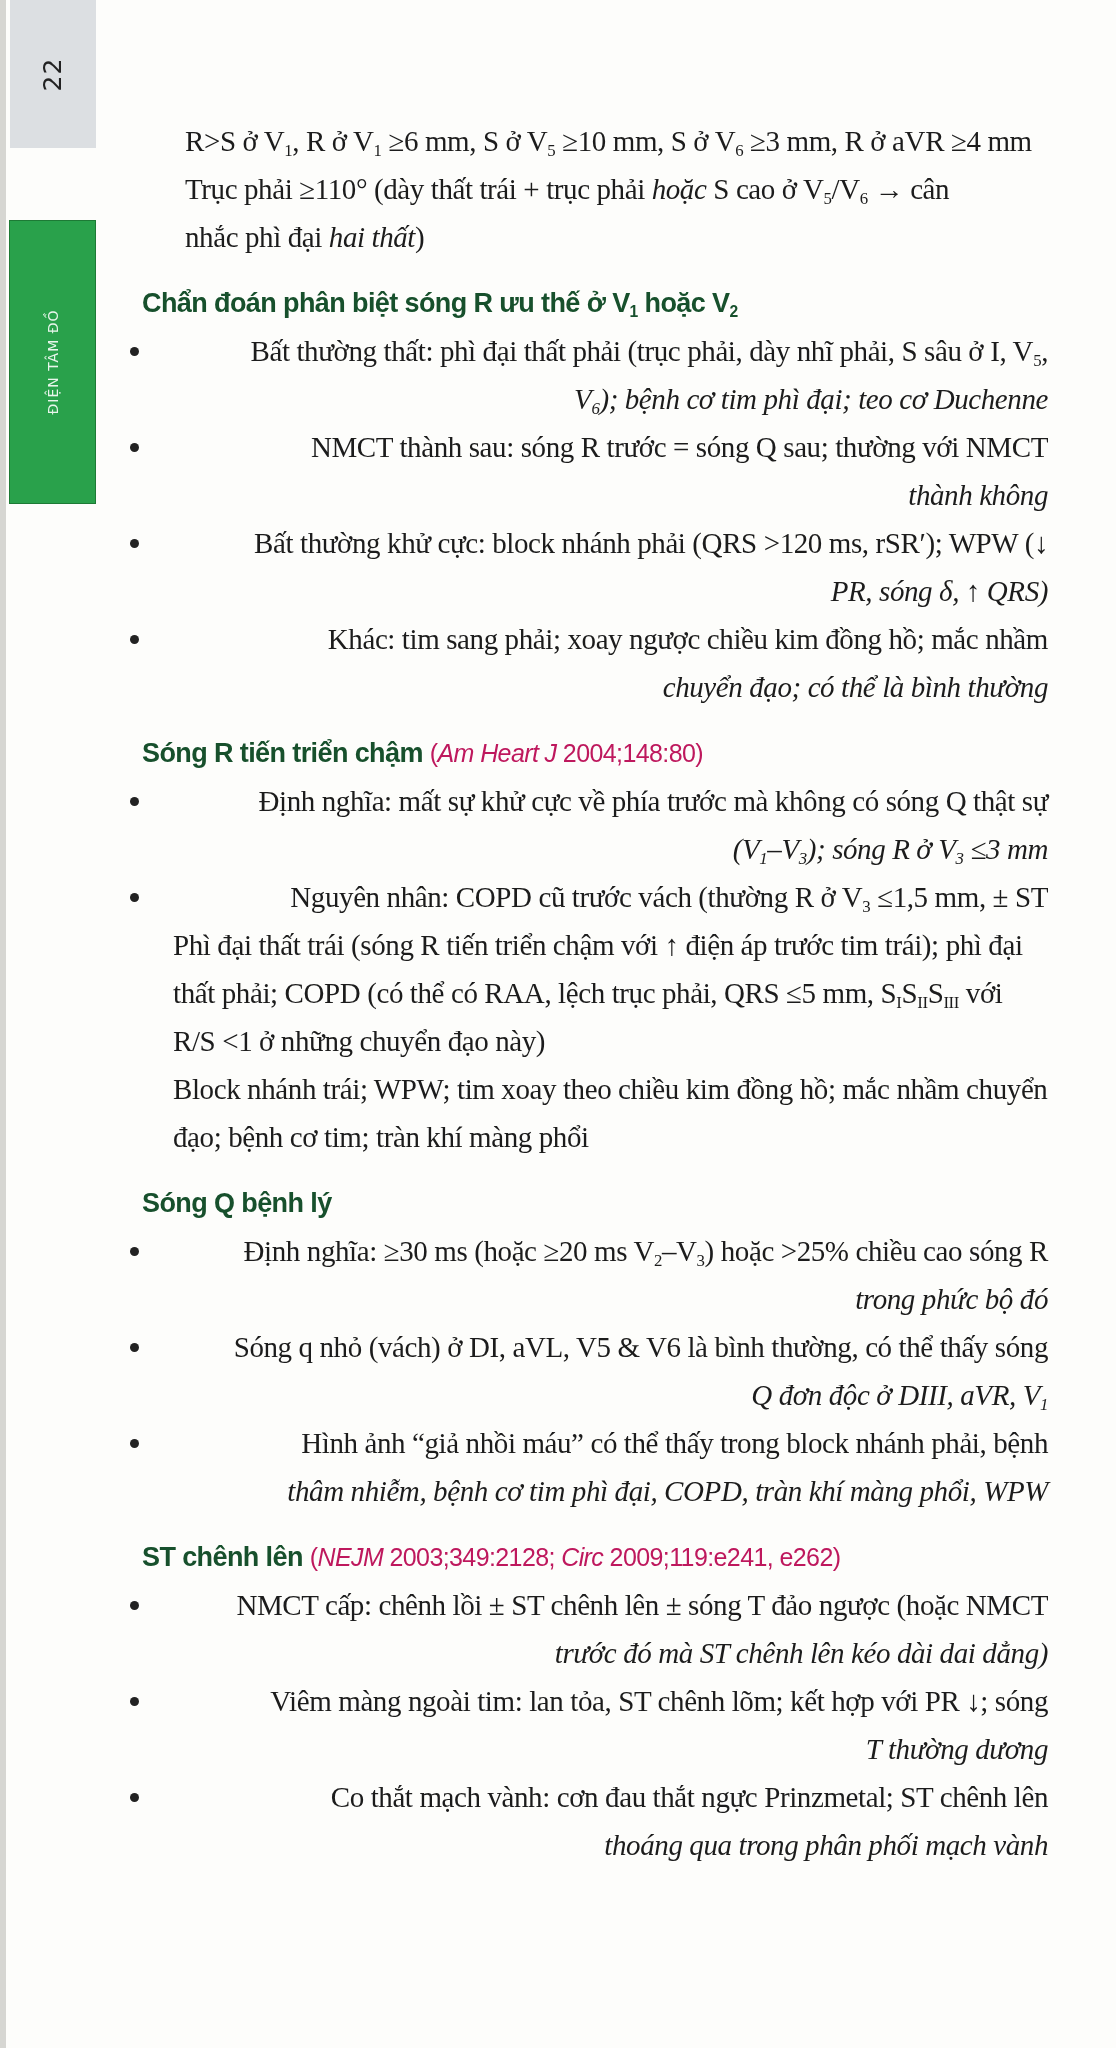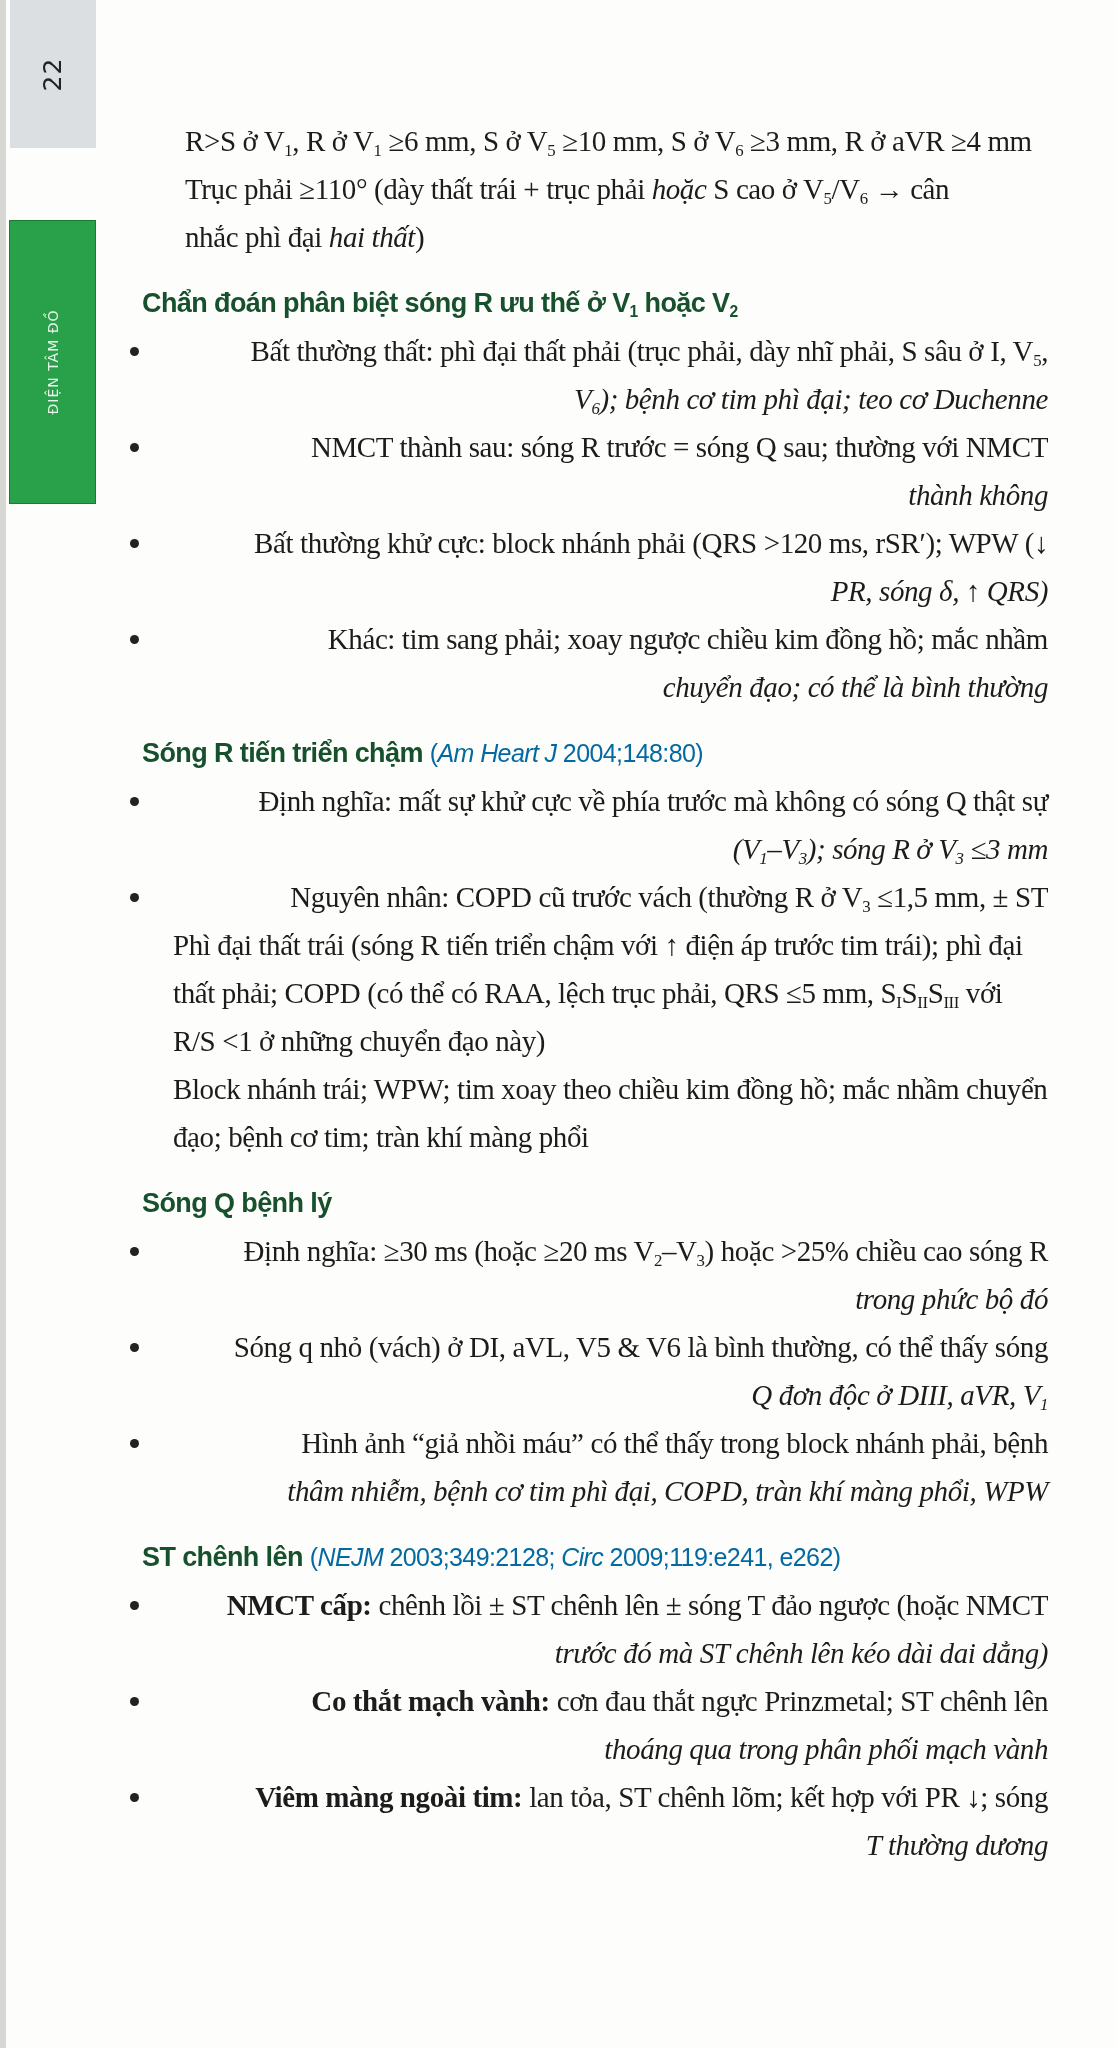--- a/index.html
+++ b/index.html
@@ -26,28 +26,28 @@
     font-family: "DejaVu Sans", sans-serif; font-size: 14px; color: #e9f6ec; letter-spacing: 1px;
   }
   .content { position: absolute; left: 128px; top: 117px; width: 920px; }
   .line { font-size: 29px; line-height: 48px; margin: 0; letter-spacing: -0.4px; }
   .indent1 { padding-left: 57px; }
   .indent3 { padding-left: 45px; }
   .heading {
     font-family: "Liberation Sans", "DejaVu Sans", sans-serif; font-weight: bold;
     color: #17502c; font-size: 27px; line-height: 40px; margin: 22px 0 4px 14px; letter-spacing: -0.6px;
   }
-  .heading .ref { font-weight: normal; color: #0369a1; font-size: 25px; }
+  .heading .ref { font-weight: normal; color: #be185d; font-size: 25px; }
   .heading .ref i { font-style: italic; }
   .bullet { position: relative; padding-left: 25px; text-align: right; }
   .bullet::before {
     content: ""; position: absolute; left: 2px; top: 20px; width: 9px; height: 9px; border-radius: 50%; background: #222;
   }
   .bullet .cont { display: block; font-style: italic; }
-  b { font-weight: bold; }
+  b { font-weight: normal; }
   sub { font-size: 0.58em; vertical-align: -0.32em; line-height: 0; }
 </style>
 </head>
 <body>
 
 <div class="edge"></div>
 
 <div class="page-tab">
   <span class="page-num">22</span>
 </div>
@@ -120,22 +120,22 @@
     </div>
   </div>
 
   <div class="section">
     <h2 class="heading"><span>ST chênh lên</span> <span class="ref">(<i>NEJM</i> 2003;349:2128; <i>Circ</i> 2009;119:e241, e262)</span></h2>
     <div class="line bullet">
       <b>NMCT cấp:</b><span> chênh lồi ± ST chênh lên ± sóng T đảo ngược (hoặc NMCT</span>
       <span class="cont">trước đó mà ST chênh lên kéo dài dai dẳng)</span>
     </div>
     <div class="line bullet">
+      <b>Viêm màng ngoài tim:</b><span> lan tỏa, ST chênh lõm; kết hợp với PR ↓; sóng</span>
+      <span class="cont">T thường dương</span>
+    </div>
+    <div class="line bullet">
       <b>Co thắt mạch vành:</b><span> cơn đau thắt ngực Prinzmetal; ST chênh lên</span>
       <span class="cont">thoáng qua trong phân phối mạch vành</span>
-    </div>
-    <div class="line bullet">
-      <b>Viêm màng ngoài tim:</b><span> lan tỏa, ST chênh lõm; kết hợp với PR ↓; sóng</span>
-      <span class="cont">T thường dương</span>
     </div>
   </div>
 
 </div>
 
 </body></html>

